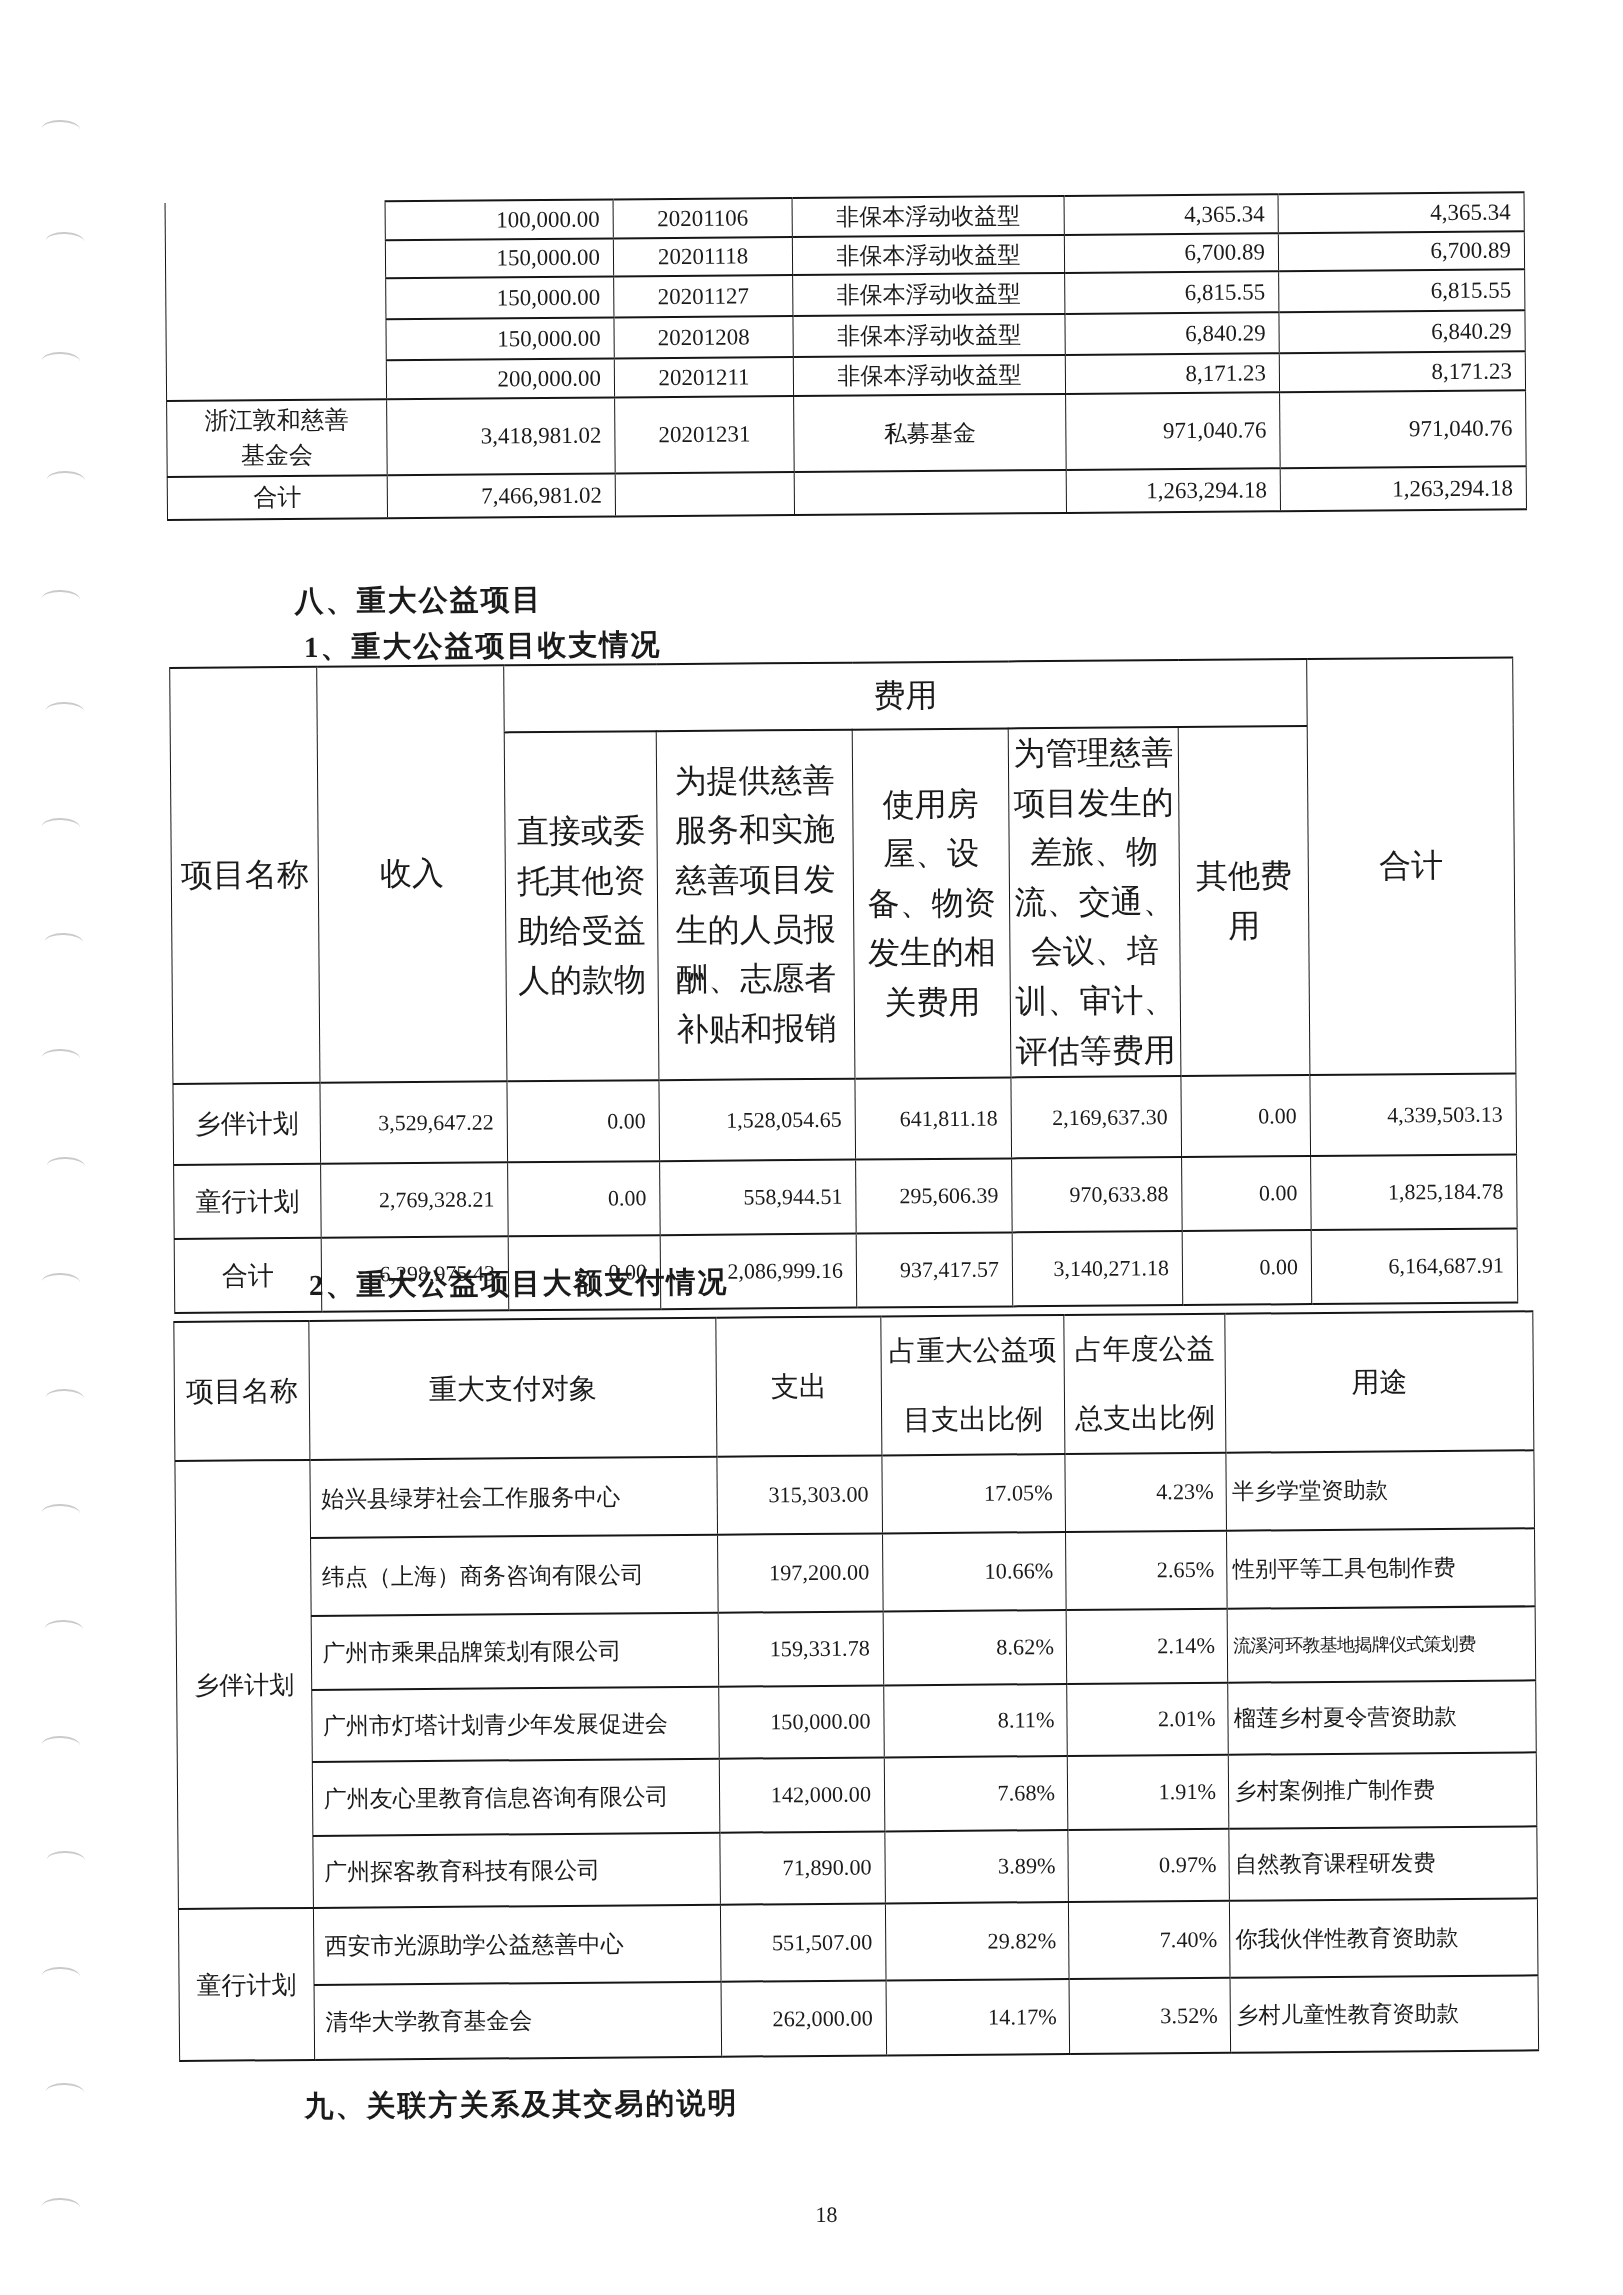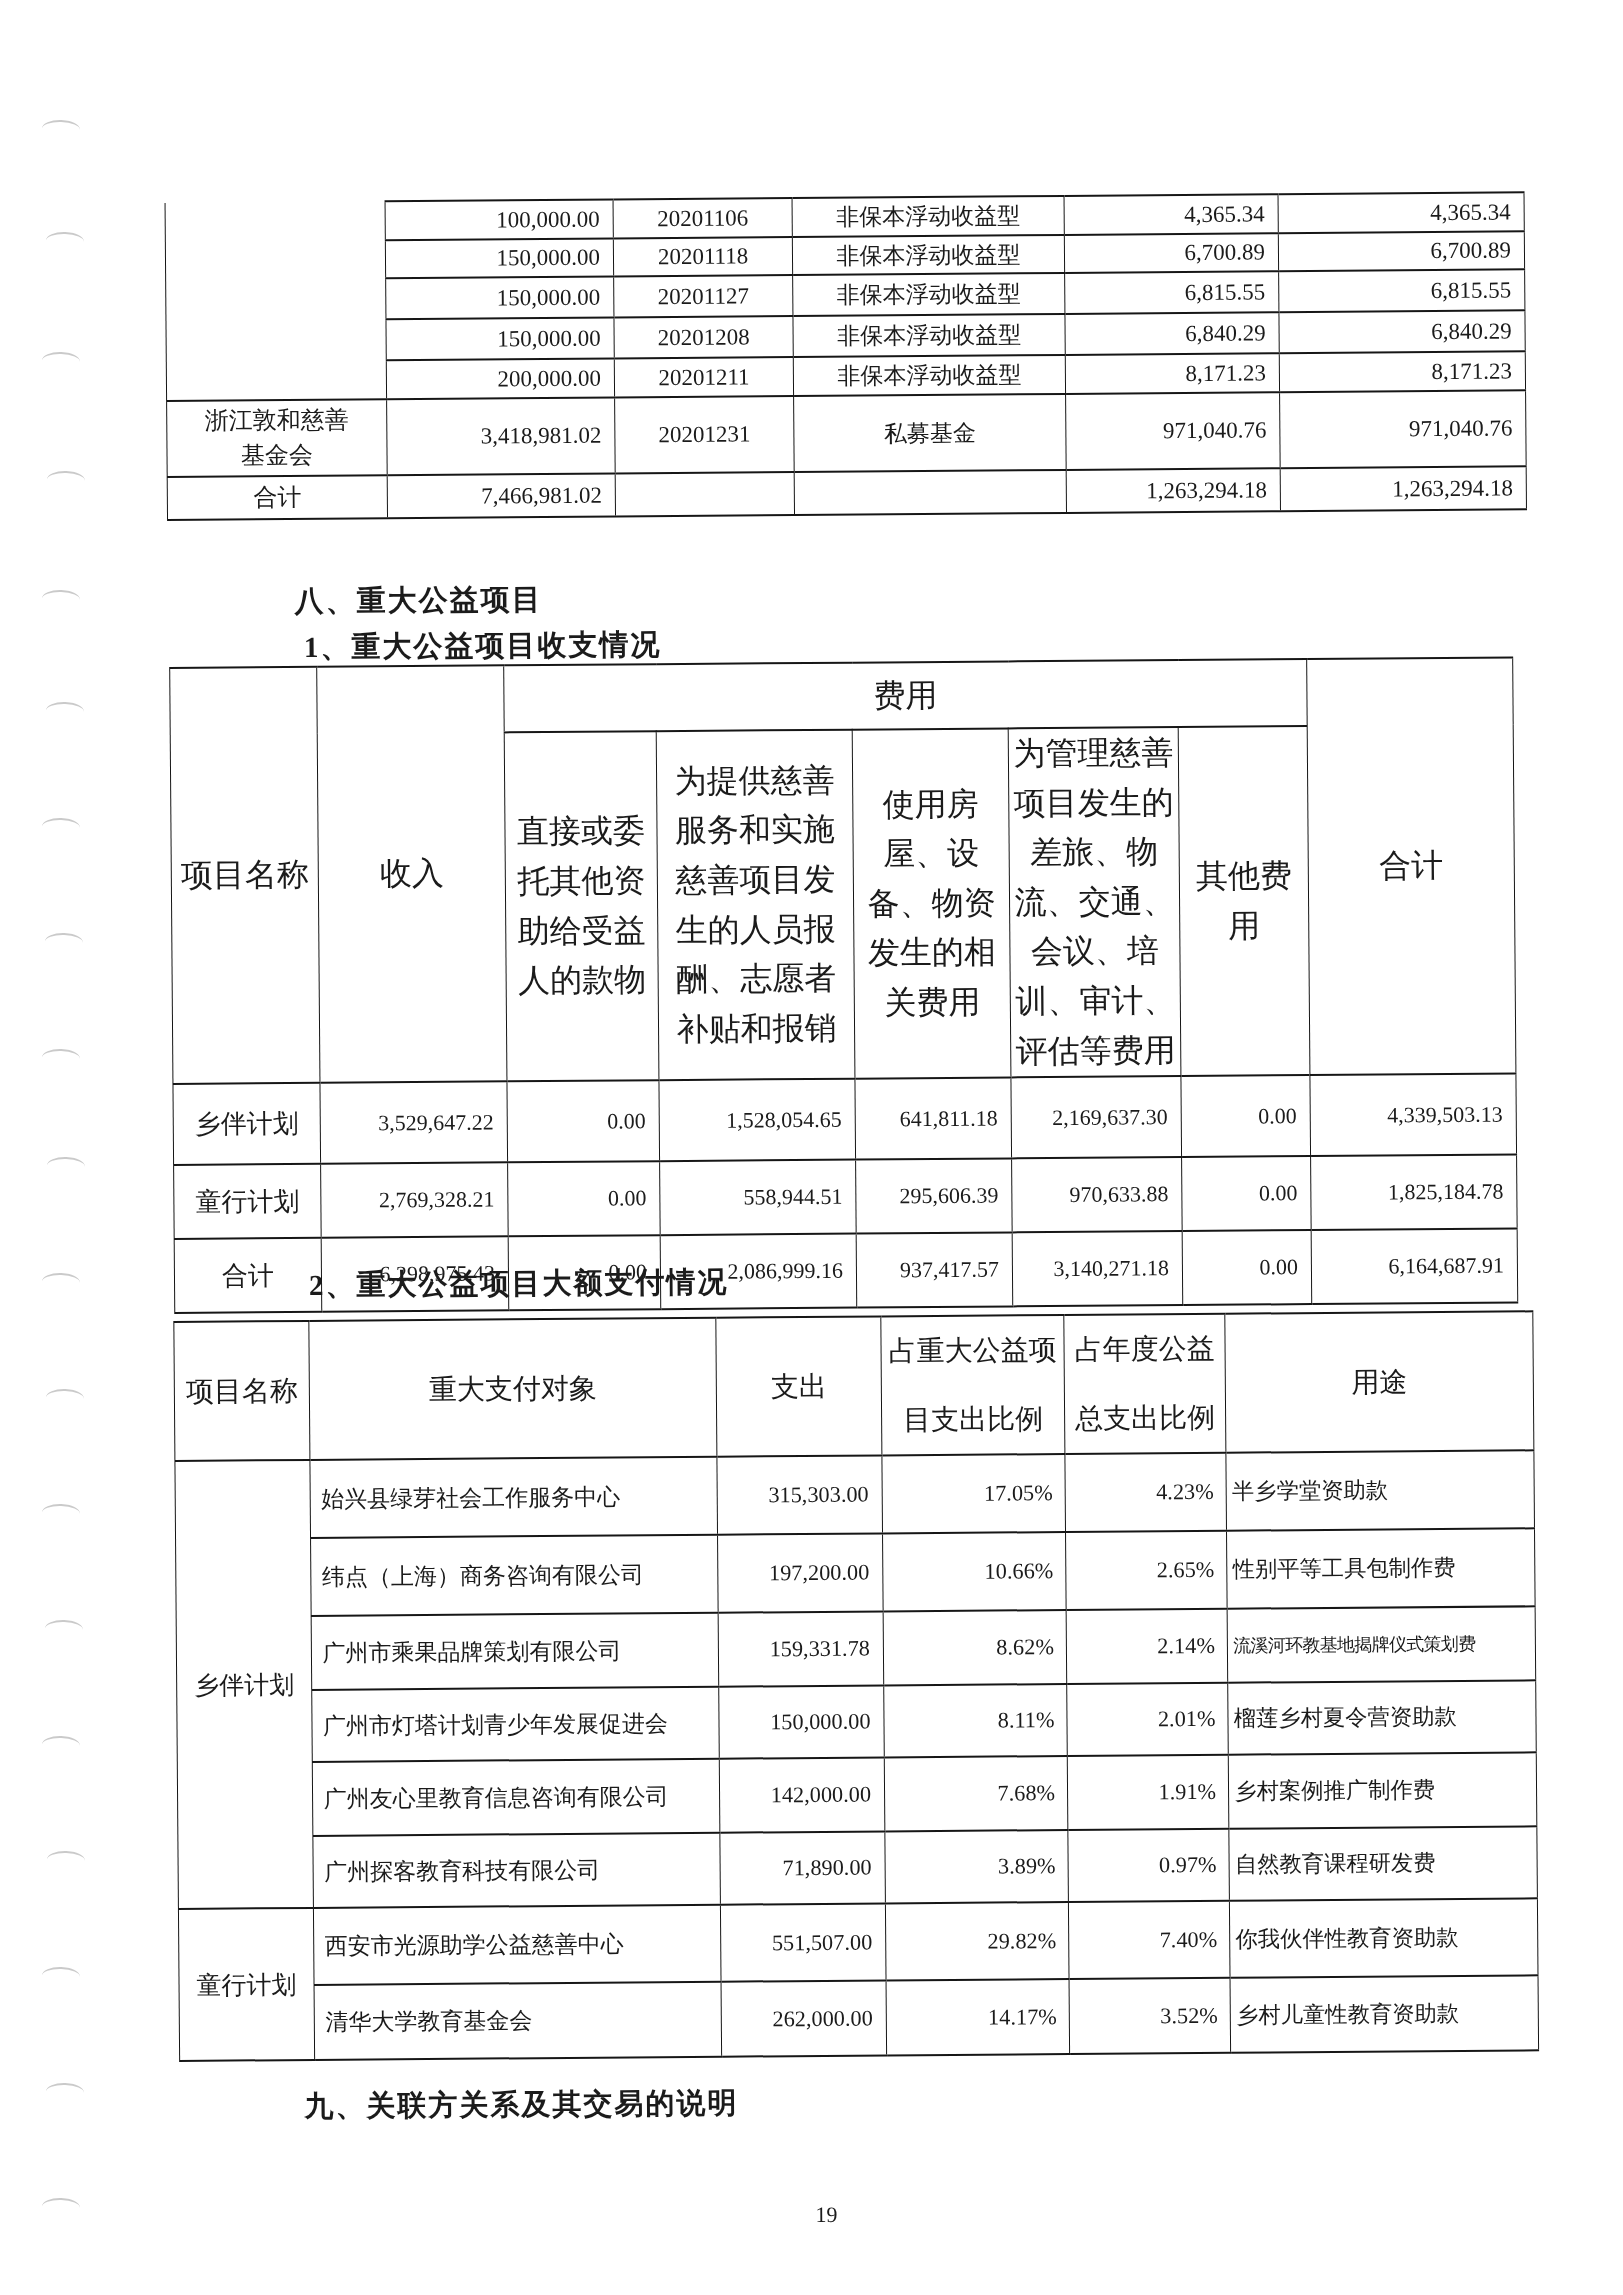--- a/index.html
+++ b/index.html
@@ -281,16 +281,16 @@
       <td class="amt">262,000.00</td>
       <td class="pct">14.17%</td>
       <td class="pct">3.52%</td>
       <td class="purpose">乡村儿童性教育资助款</td>
     </tr>
   </tbody>
     </table>
 
   <div id="h9" class="heading">九、关联方关系及其交易的说明</div>
 
-  <div id="pagenum">19</div>
+  <div id="pagenum">18</div>
 
 </div>
 
 
 </body></html>

